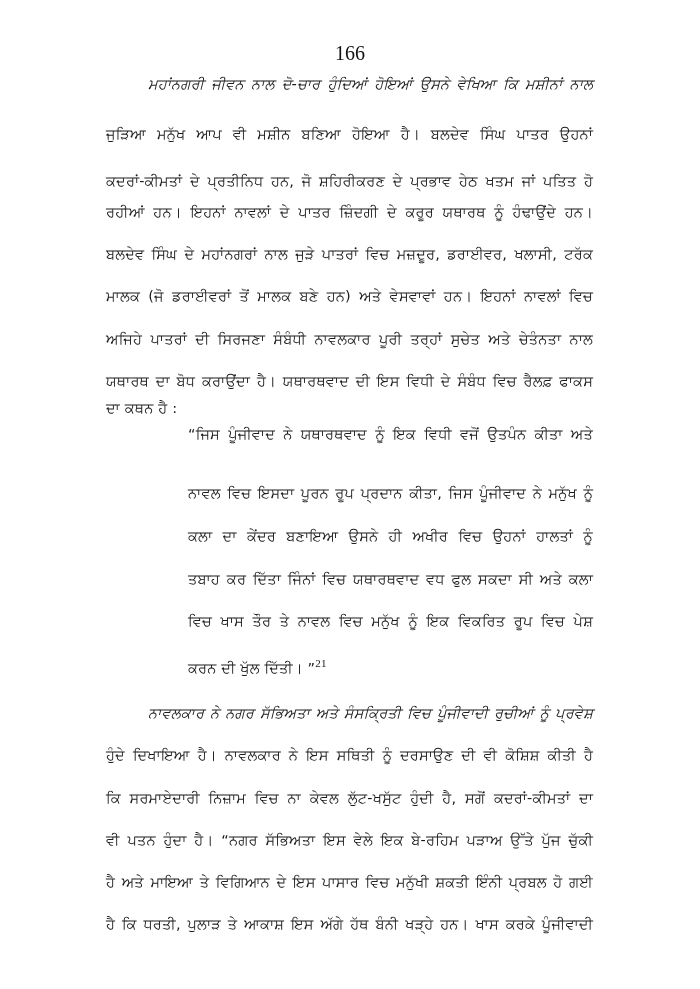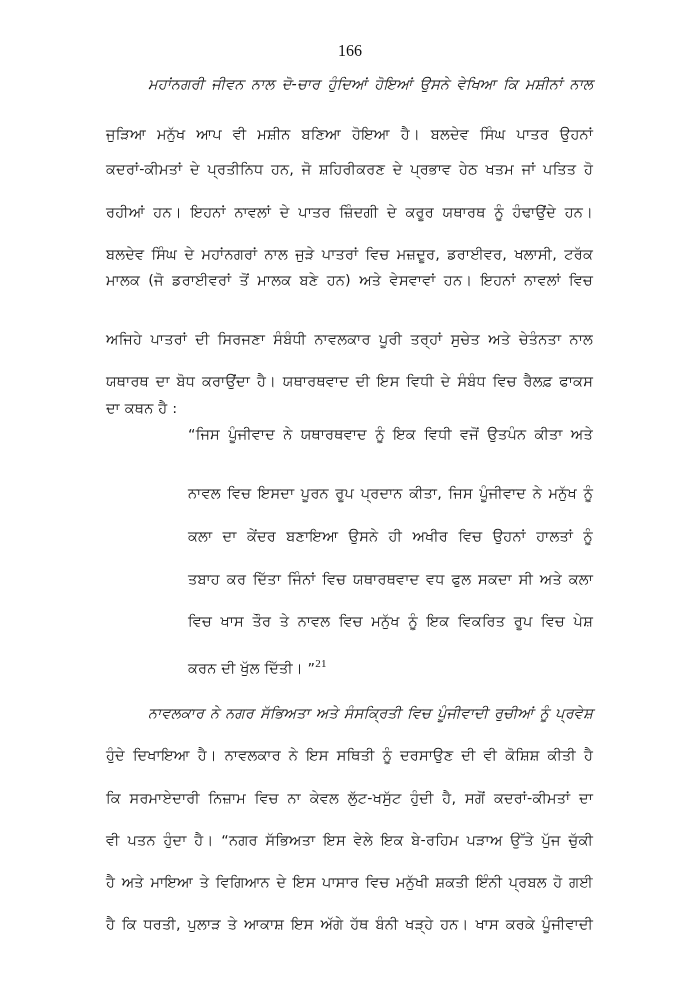--- a/index.html
+++ b/index.html
@@ -2,45 +2,45 @@
 <html><head>
   <meta charset="utf-8">
   <style>
     html, body { margin: 0; padding: 0; background: #ffffff; }
     body {
       width: 700px; height: 989px; position: relative; overflow: hidden;
       font-family: "DejaVu Sans", sans-serif; color: #1a1a1a;
     }
     .page-number {
       position: absolute; top: 42px; left: 0; width: 700px; text-align: center;
-      font-family: "Liberation Serif", "DejaVu Serif", serif; font-size: 16px; color: #111;
+      font-family: "Liberation Serif", "DejaVu Serif", serif; font-size: 20px; color: #111;
     }
     .line {
       position: absolute; left: 106px; width: 487px;
       font-size: 14.5px; line-height: 20px; white-space: nowrap;
       text-align: justify; text-align-last: justify; letter-spacing: 0.2px;
     }
     .line.indent { left: 148px; width: 445px; font-style: italic; }
     .line.last { text-align-last: left; }
     .line.quote { left: 188px; width: 405px; }
     sup.fn { font-family: "Liberation Serif", serif; font-size: 11px; vertical-align: super; }
   </style>
 </head>
 <body>
 
 <div>
   <div class="page-number">166</div>
 
   <div>
     <div class="line indent" style="top:74px">ਮਹਾਂਨਗਰੀ ਜੀਵਨ ਨਾਲ ਦੋ-ਚਾਰ ਹੁੰਦਿਆਂ ਹੋਇਆਂ ਉਸਨੇ ਵੇਖਿਆ ਕਿ ਮਸ਼ੀਨਾਂ ਨਾਲ</div>
     <div class="line" style="top:124px">ਜੁੜਿਆ ਮਨੁੱਖ ਆਪ ਵੀ ਮਸ਼ੀਨ ਬਣਿਆ ਹੋਇਆ ਹੈ। ਬਲਦੇਵ ਸਿੰਘ ਪਾਤਰ ਉਹਨਾਂ</div>
-    <div class="line" style="top:159px">ਕਦਰਾਂ-ਕੀਮਤਾਂ ਦੇ ਪ੍ਰਤੀਨਿਧ ਹਨ, ਜੋ ਸ਼ਹਿਰੀਕਰਣ ਦੇ ਪ੍ਰਭਾਵ ਹੇਠ ਖਤਮ ਜਾਂ ਪਤਿਤ ਹੋ</div>
+    <div class="line" style="top:171px">ਕਦਰਾਂ-ਕੀਮਤਾਂ ਦੇ ਪ੍ਰਤੀਨਿਧ ਹਨ, ਜੋ ਸ਼ਹਿਰੀਕਰਣ ਦੇ ਪ੍ਰਭਾਵ ਹੇਠ ਖਤਮ ਜਾਂ ਪਤਿਤ ਹੋ</div>
     <div class="line" style="top:202px">ਰਹੀਆਂ ਹਨ। ਇਹਨਾਂ ਨਾਵਲਾਂ ਦੇ ਪਾਤਰ ਜ਼ਿੰਦਗੀ ਦੇ ਕਰੂਰ ਯਥਾਰਥ ਨੂੰ ਹੰਢਾਉਂਦੇ ਹਨ।</div>
     <div class="line" style="top:244px">ਬਲਦੇਵ ਸਿੰਘ ਦੇ ਮਹਾਂਨਗਰਾਂ ਨਾਲ ਜੁੜੇ ਪਾਤਰਾਂ ਵਿਚ ਮਜ਼ਦੂਰ, ਡਰਾਈਵਰ, ਖਲਾਸੀ, ਟਰੱਕ</div>
-    <div class="line" style="top:270px">ਮਾਲਕ (ਜੋ ਡਰਾਈਵਰਾਂ ਤੋਂ ਮਾਲਕ ਬਣੇ ਹਨ) ਅਤੇ ਵੇਸਵਾਵਾਂ ਹਨ। ਇਹਨਾਂ ਨਾਵਲਾਂ ਵਿਚ</div>
+    <div class="line" style="top:286px">ਮਾਲਕ (ਜੋ ਡਰਾਈਵਰਾਂ ਤੋਂ ਮਾਲਕ ਬਣੇ ਹਨ) ਅਤੇ ਵੇਸਵਾਵਾਂ ਹਨ। ਇਹਨਾਂ ਨਾਵਲਾਂ ਵਿਚ</div>
     <div class="line" style="top:329px">ਅਜਿਹੇ ਪਾਤਰਾਂ ਦੀ ਸਿਰਜਣਾ ਸੰਬੰਧੀ ਨਾਵਲਕਾਰ ਪੂਰੀ ਤਰ੍ਹਾਂ ਸੁਚੇਤ ਅਤੇ ਚੇਤੰਨਤਾ ਨਾਲ</div>
     <div class="line" style="top:371px">ਯਥਾਰਥ ਦਾ ਬੋਧ ਕਰਾਉਂਦਾ ਹੈ। ਯਥਾਰਥਵਾਦ ਦੀ ਇਸ ਵਿਧੀ ਦੇ ਸੰਬੰਧ ਵਿਚ ਰੈਲਫ਼ ਫਾਕਸ</div>
     <div class="line last" style="top:398px">ਦਾ ਕਥਨ ਹੈ :</div>
   </div>
 
   <div>
     <div class="line quote" style="top:424px">“ਜਿਸ ਪੂੰਜੀਵਾਦ ਨੇ ਯਥਾਰਥਵਾਦ ਨੂੰ ਇਕ ਵਿਧੀ ਵਜੋਂ ਉਤਪੰਨ ਕੀਤਾ ਅਤੇ</div>
     <div class="line quote" style="top:483px">ਨਾਵਲ ਵਿਚ ਇਸਦਾ ਪੂਰਨ ਰੂਪ ਪ੍ਰਦਾਨ ਕੀਤਾ, ਜਿਸ ਪੂੰਜੀਵਾਦ ਨੇ ਮਨੁੱਖ ਨੂੰ</div>
     <div class="line quote" style="top:526px">ਕਲਾ ਦਾ ਕੇਂਦਰ ਬਣਾਇਆ ਉਸਨੇ ਹੀ ਅਖੀਰ ਵਿਚ ਉਹਨਾਂ ਹਾਲਤਾਂ ਨੂੰ</div>
     <div class="line quote" style="top:569px">ਤਬਾਹ ਕਰ ਦਿੱਤਾ ਜਿੰਨਾਂ ਵਿਚ ਯਥਾਰਥਵਾਦ ਵਧ ਫੁਲ ਸਕਦਾ ਸੀ ਅਤੇ ਕਲਾ</div>

